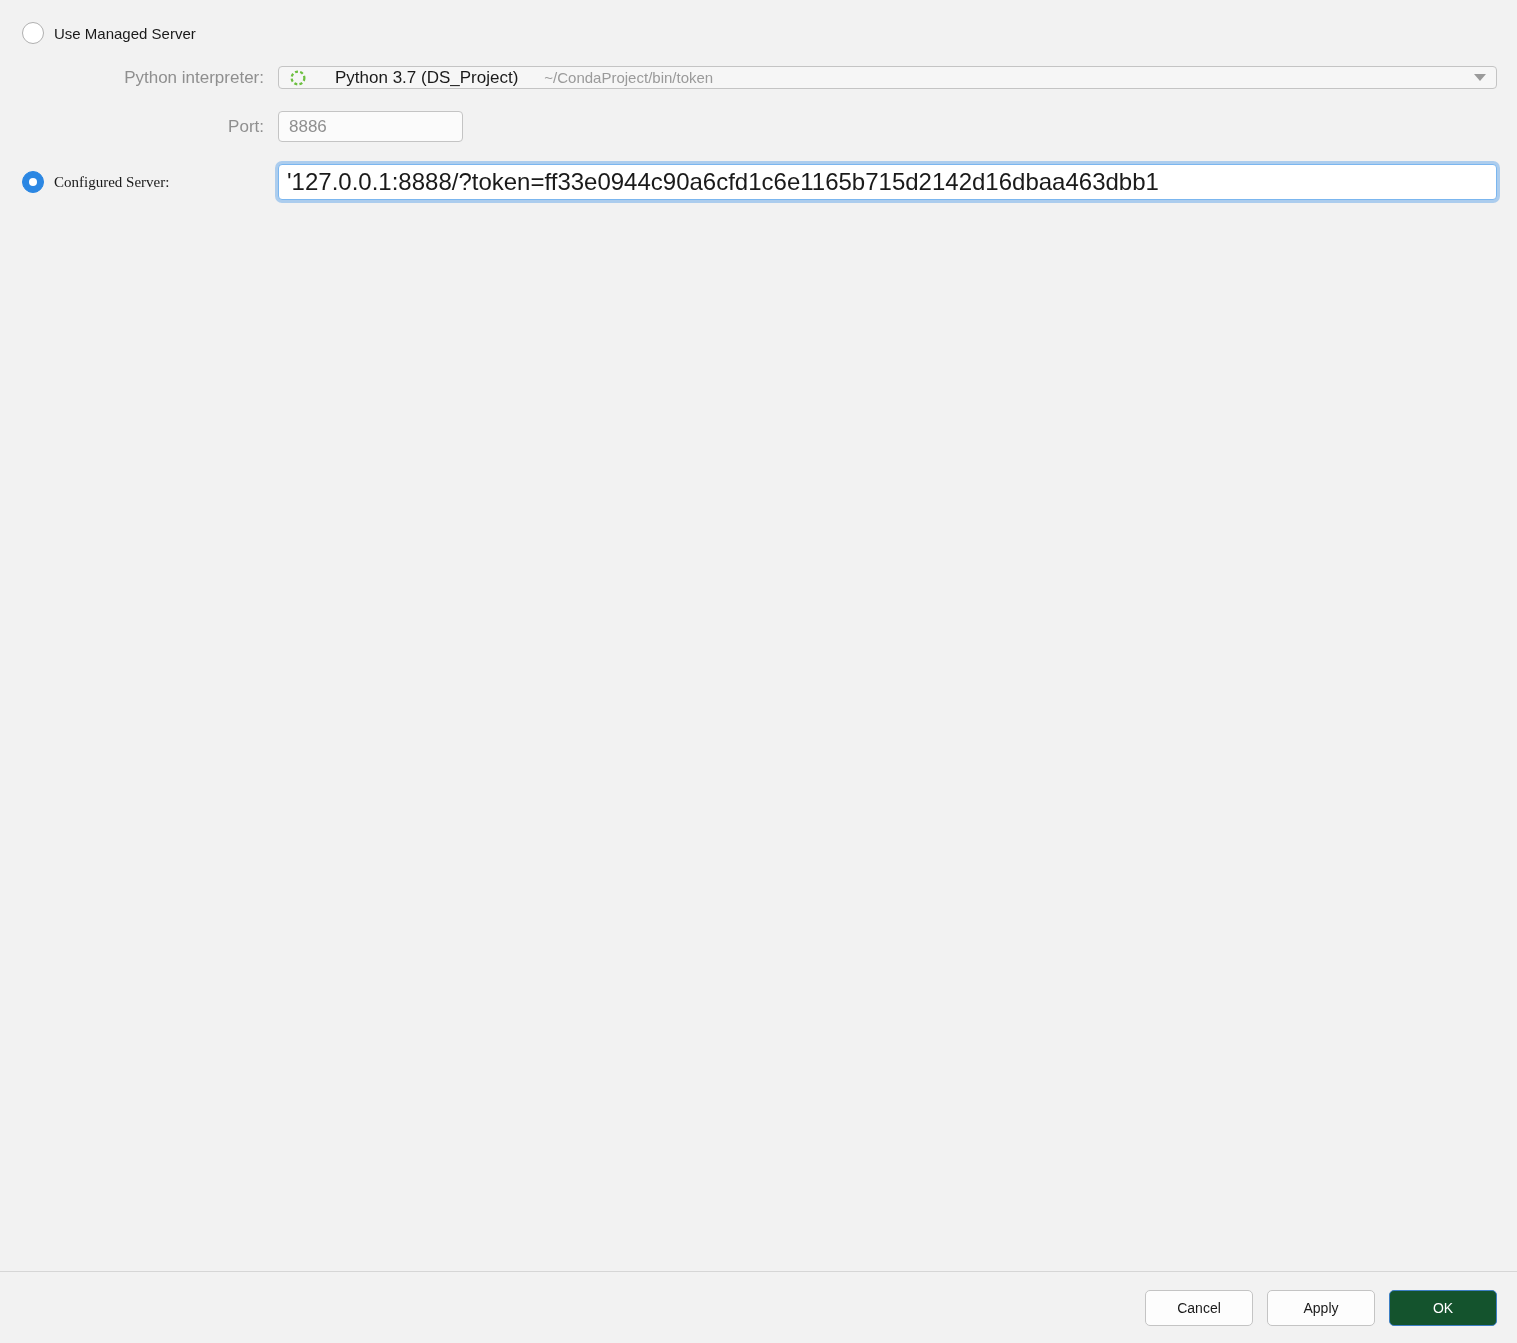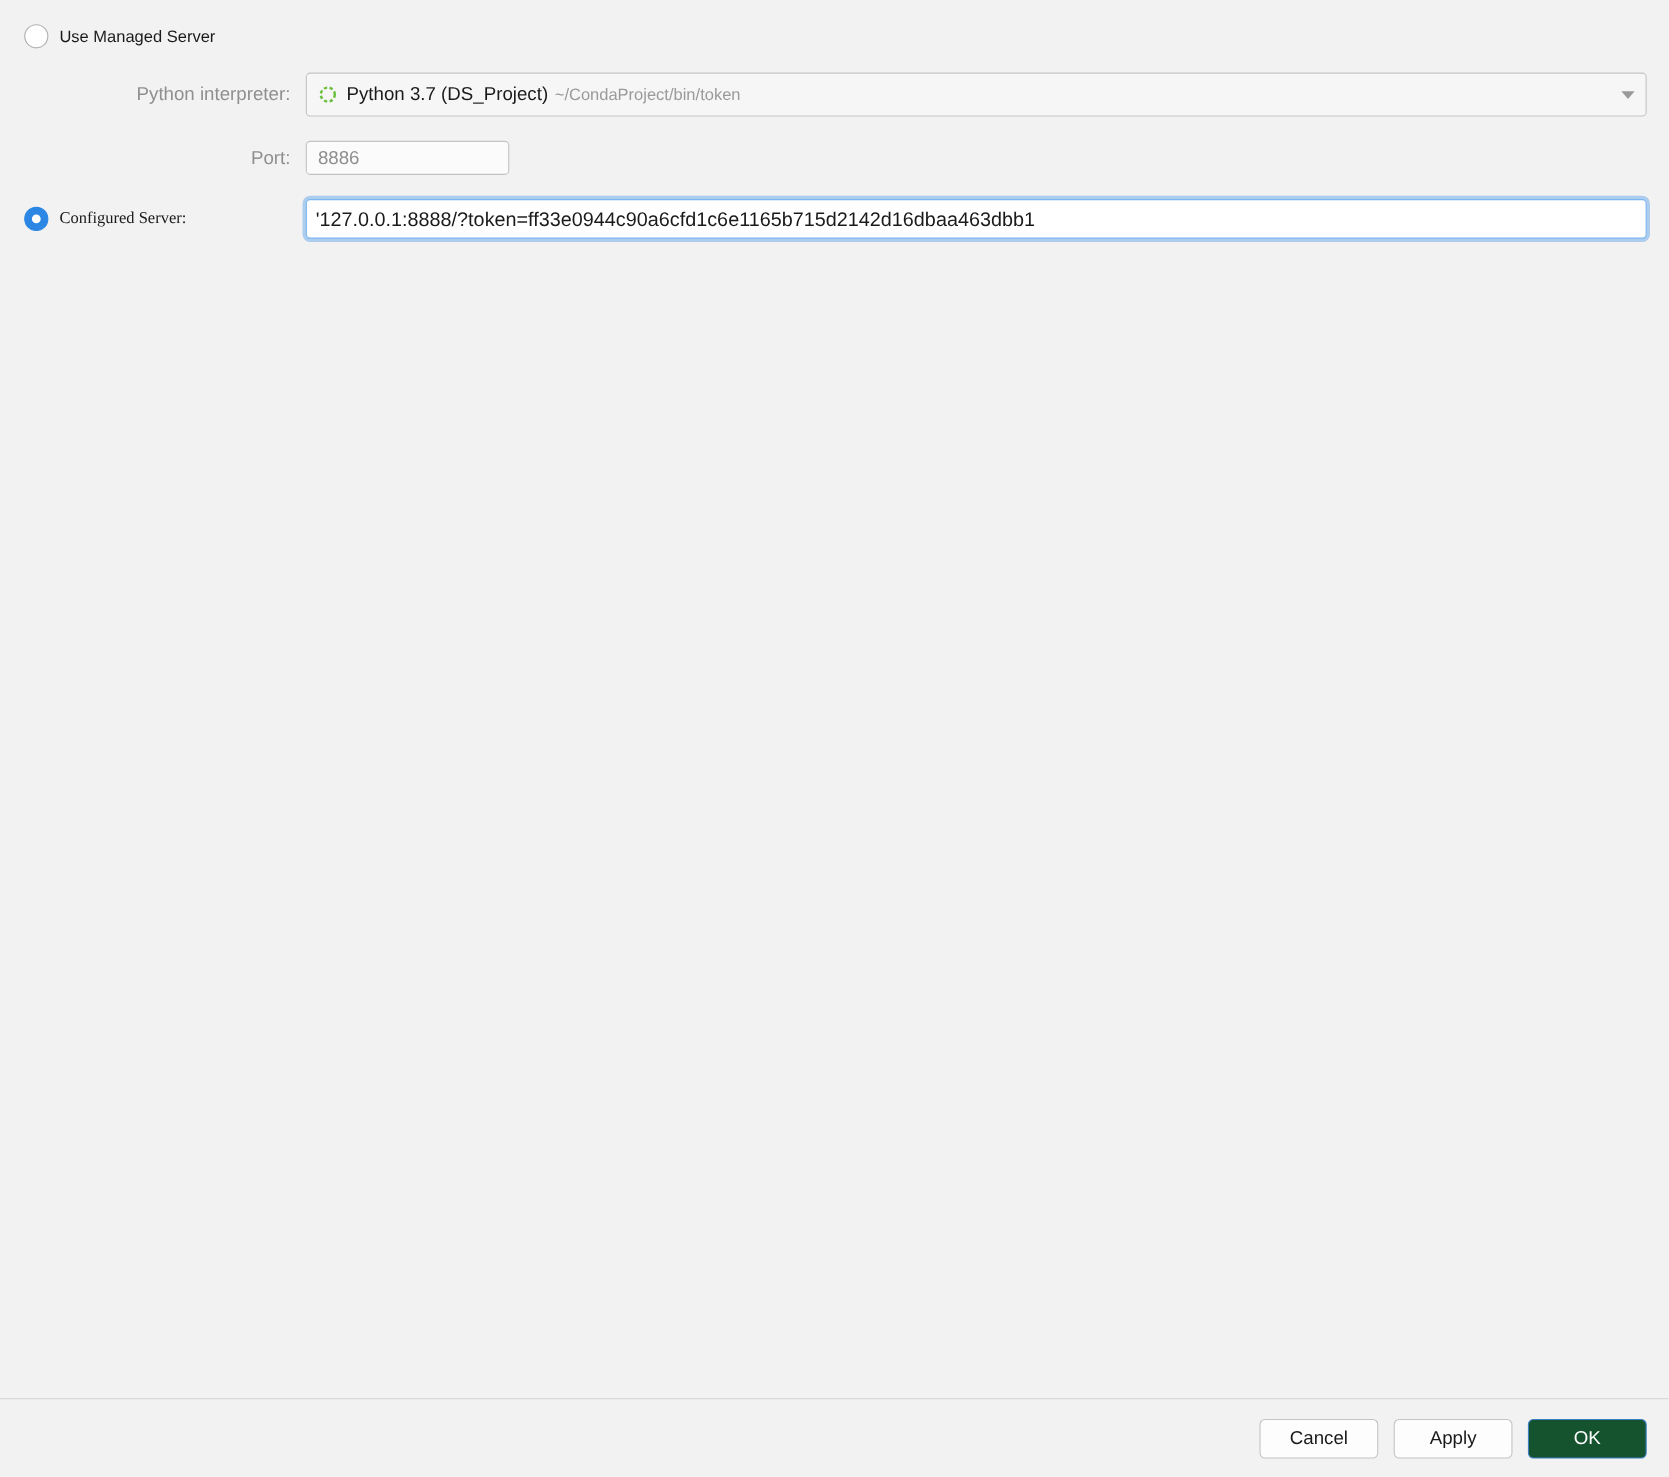--- a/index.html
+++ b/index.html
@@ -72,29 +72,30 @@
     .form-label-col.disabled {
       color: #8f8f8f;
     }
     .form-control-col {
       flex: 1;
       display: flex;
       align-items: center;
     }
     .dropdown {
       flex: 1;
-      height: 40px;
+      height: 23px;
       background: #f6f6f6;
       border: 1px solid #c4c4c4;
       border-radius: 4px;
       display: flex;
       align-items: center;
       padding: 0 10px;
       cursor: pointer;
       position: relative;
+      gap: 20px;
     }
     .python-icon {
       width: 18px;
       height: 18px;
       margin-right: 8px;
       flex-shrink: 0;
     }
     .dropdown-text {
       color: #1a1a1a;
       font-size: 17px;
@@ -129,21 +130,21 @@
       background: #fbfbfb;
       color: #8f8f8f;
     }
     .text-input {
       flex: 1;
       height: 36px;
       background: #fff;
       border: 1px solid #c4c4c4;
       border-radius: 4px;
       padding: 0 8px;
-      font-size: 18px;
+      font-size: 24px;
       font-family: inherit;
       color: #1a1a1a;
     }
     .text-input.focused {
       border-color: #7bb6ef;
       box-shadow: 0 0 0 3px rgba(86, 160, 233, 0.45);
       outline: none;
     }
     .bottom-bar {
       height: 72px;
@@ -153,21 +154,21 @@
       justify-content: flex-end;
       padding: 0 20px;
       gap: 14px;
       background: #f2f2f2;
     }
     .btn {
       height: 36px;
       min-width: 108px;
       padding: 0 23px;
       border-radius: 5px;
-      font-size: 17px;
+      font-size: 14px;
       font-family: inherit;
       cursor: pointer;
       display: inline-flex;
       align-items: center;
       justify-content: center;
     }
     .btn.secondary {
       background: #fdfdfd;
       border: 1px solid #c4c4c4;
       color: #1a1a1a;

